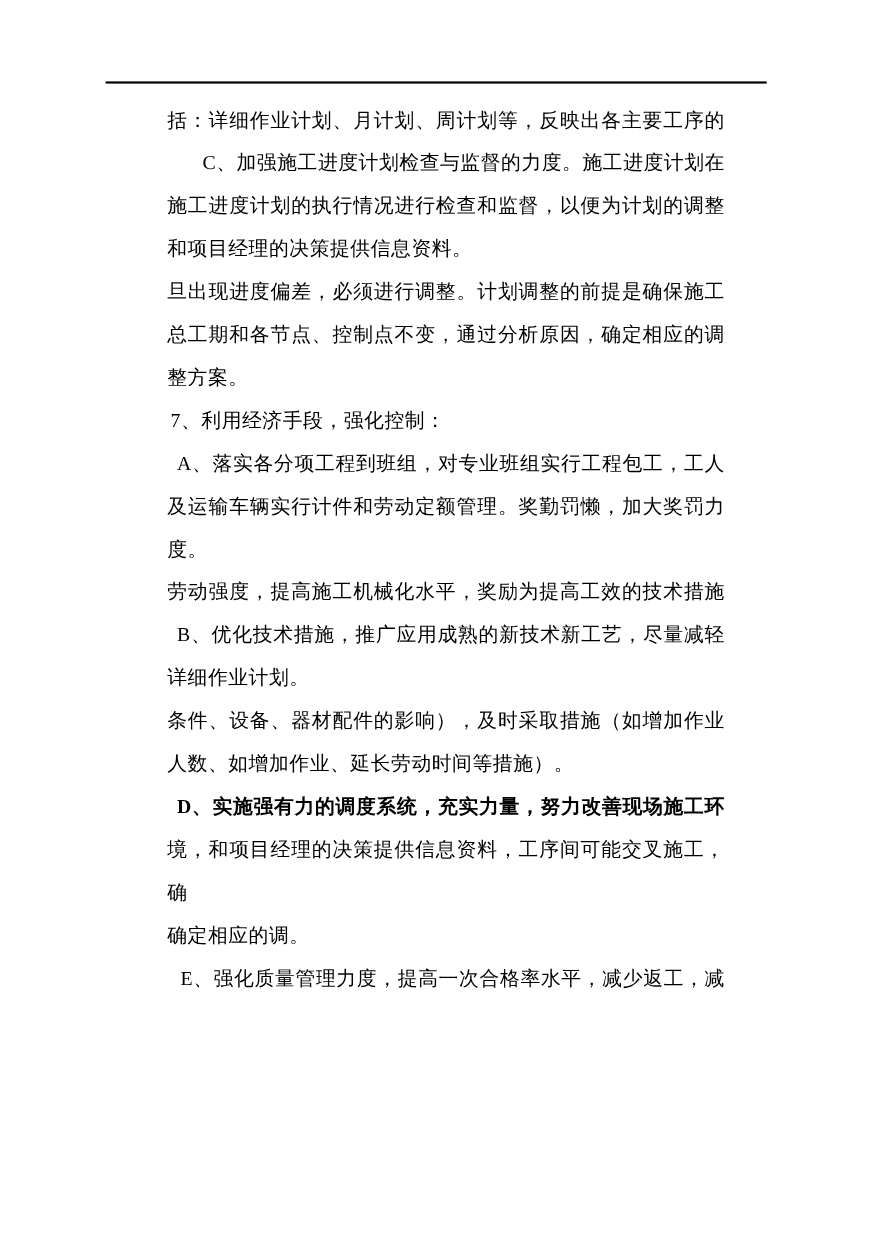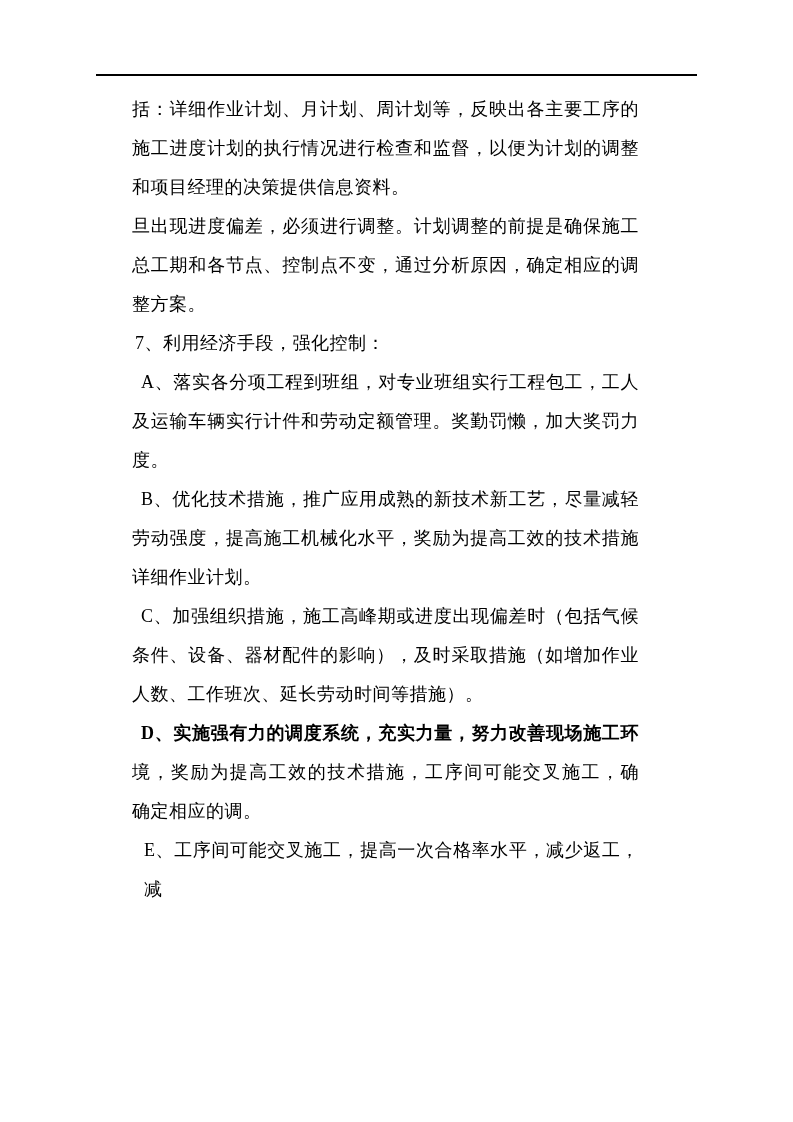--- a/index.html
+++ b/index.html
@@ -18,21 +18,21 @@
   .header-rule {
     position: absolute;
     left: 96px;
     top: 74px;
     width: 601px;
     height: 0;
     border-top: 2px solid #000000;
   }
   .doc-body {
     position: absolute;
-    left: 132px;
+    left: 152px;
     top: 90px;
     width: 507px;
   }
   .text-line {
     font-size: 18px;
     line-height: 39px;
     color: #000000;
     white-space: nowrap;
     letter-spacing: 0.5px;
   }
@@ -42,33 +42,33 @@
     text-align-last: justify;
   }
 </style>
 </head>
 <body style="background: rgb(255, 255, 255);">
 
 <div class="page">
   <div class="header-rule" style="border-top-color: rgb(0, 0, 0);"></div>
   <div class="doc-body" style="color: rgb(0, 0, 0);">
       <div class="text-line justify">括：详细作业计划、月计划、周计划等，反映出各主要工序的</div>
+      <div class="text-line justify" style="padding-left: 32px;">C、加强施工进度计划检查与监督的力度。施工进度计划在</div>
       <div class="text-line justify">施工进度计划的执行情况进行检查和监督，以便为计划的调整</div>
       <div class="text-line">和项目经理的决策提供信息资料。</div>
       <div class="text-line justify">旦出现进度偏差，必须进行调整。计划调整的前提是确保施工</div>
       <div class="text-line justify">总工期和各节点、控制点不变，通过分析原因，确定相应的调</div>
       <div class="text-line">整方案。</div>
       <div class="text-line" style="padding-left: 3px;">7、利用经济手段，强化控制：</div>
       <div class="text-line justify" style="padding-left: 9px;">A、落实各分项工程到班组，对专业班组实行工程包工，工人</div>
       <div class="text-line justify">及运输车辆实行计件和劳动定额管理。奖勤罚懒，加大奖罚力</div>
       <div class="text-line">度。</div>
+      <div class="text-line justify">劳动强度，提高施工机械化水平，奖励为提高工效的技术措施</div>
       <div class="text-line justify" style="padding-left: 9px;">B、优化技术措施，推广应用成熟的新技术新工艺，尽量减轻</div>
-      <div class="text-line justify">劳动强度，提高施工机械化水平，奖励为提高工效的技术措施</div>
       <div class="text-line">详细作业计划。</div>
-      <div class="text-line justify" style="padding-left: 9px;">C、加强组织措施，施工高峰期或进度出现偏差时（包括气候</div>
       <div class="text-line justify">条件、设备、器材配件的影响），及时采取措施（如增加作业</div>
-      <div class="text-line">人数、工作班次、延长劳动时间等措施）。</div>
+      <div class="text-line">人数、如增加作业、延长劳动时间等措施）。</div>
       <div class="text-line justify" style="padding-left: 9px; font-weight: bold;">D、实施强有力的调度系统，充实力量，努力改善现场施工环</div>
-      <div class="text-line justify">境，奖励为提高工效的技术措施，工序间可能交叉施工，确</div>
+      <div class="text-line justify">境，和项目经理的决策提供信息资料，工序间可能交叉施工，确</div>
       <div class="text-line">确定相应的调。</div>
-      <div class="text-line justify" style="padding-left: 12px;">E、工序间可能交叉施工，提高一次合格率水平，减少返工，减</div>
+      <div class="text-line justify" style="padding-left: 12px;">E、强化质量管理力度，提高一次合格率水平，减少返工，减</div>
     </div>
 </div>
 
 </body></html>

